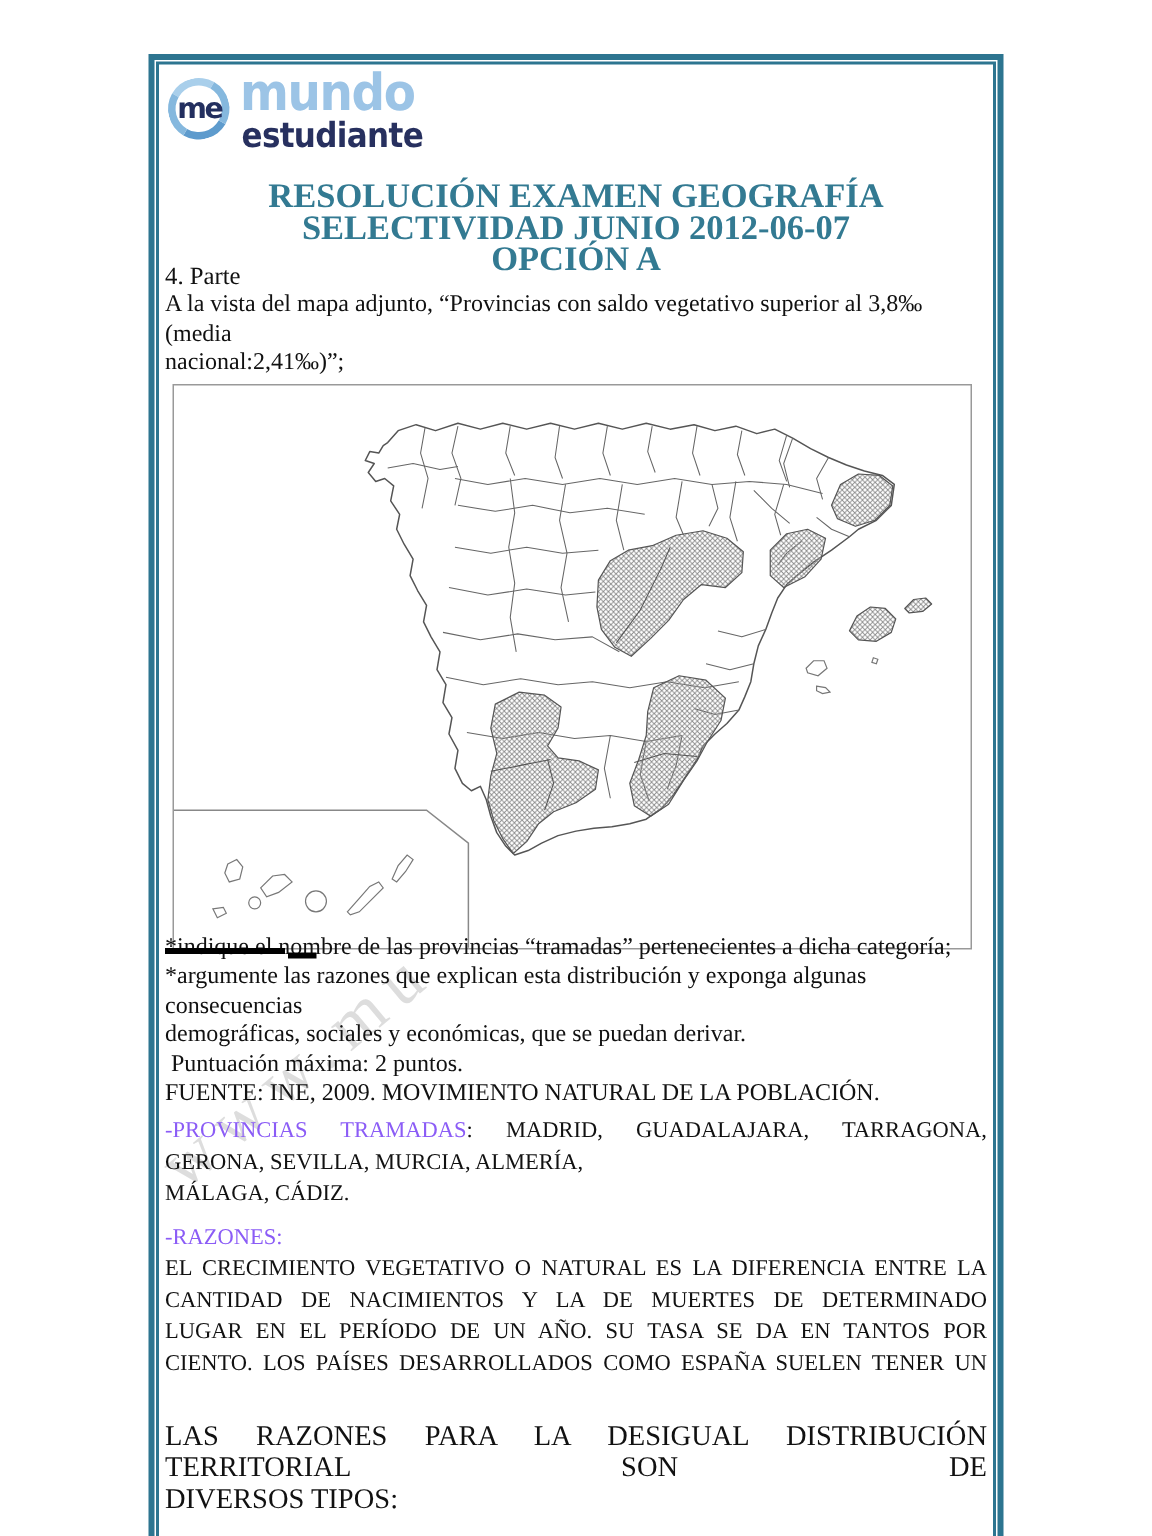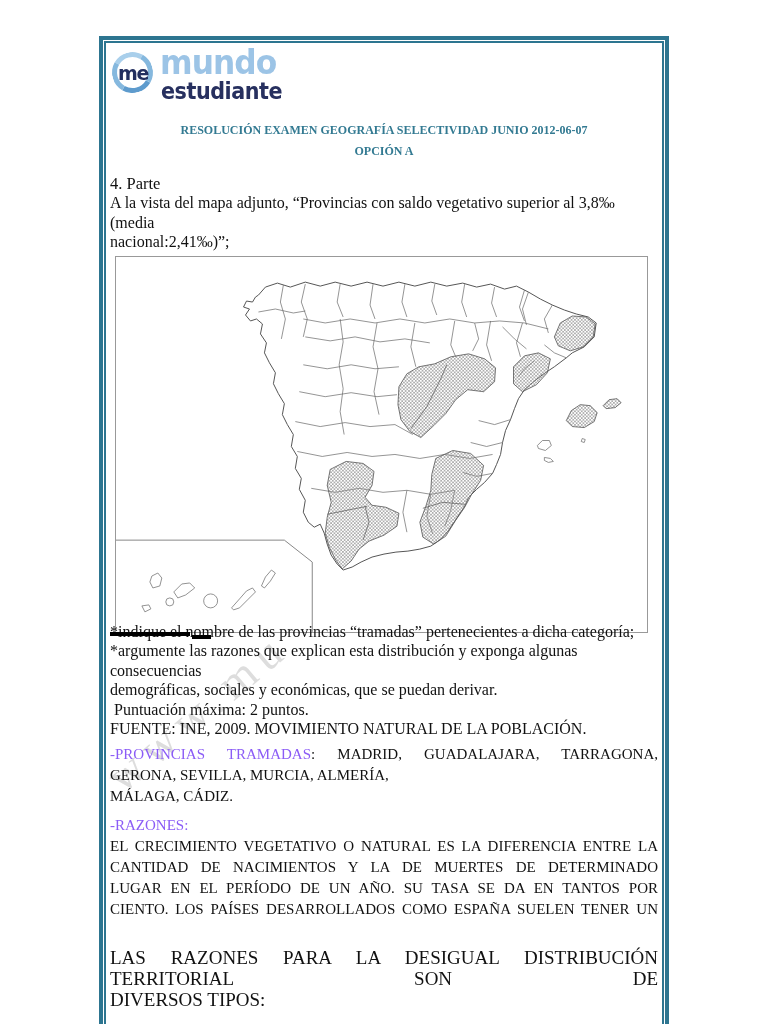--- a/index.html
+++ b/index.html
@@ -21,21 +21,21 @@
     color:#232f5f;letter-spacing:-1.5px;transform:rotate(15deg);}
   .logo-word1{position:absolute;left:50px;top:-2px;font-family:"DejaVu Sans",sans-serif;
     font-weight:bold;font-size:34px;color:#9cc4e6;letter-spacing:-1px;
     transform:scaleX(.92);transform-origin:left top;}
   .logo-word2{position:absolute;left:51px;top:34px;font-family:"DejaVu Sans",sans-serif;
     font-weight:bold;font-size:23px;color:#27305f;letter-spacing:-.5px;
     transform:scaleX(.9);transform-origin:left top;}
   
   .abs{position:absolute;z-index:2;}
   .doc-title{left:110px;top:120px;width:548px;text-align:center;font-weight:bold;
-    font-size:12px;line-height:21px;color:#337a92;}
+    font-size:23px;line-height:21px;color:#337a92;}
   .section-heading{left:110px;top:174px;font-size:16.5px;font-weight:normal;}
   .intro{left:110px;top:193px;width:548px;font-size:16px;line-height:19.5px;}
   .questions{left:110px;top:622px;width:552px;font-size:16px;line-height:19.4px;}
   .provincias{left:110px;top:744px;width:548px;font-size:15px;line-height:21px;}
   .razones-label{left:110px;top:815px;font-size:15px;line-height:21px;}
   .razones{left:110px;top:836px;width:548px;font-size:15px;line-height:21px;}
   .distribucion{left:110px;top:947px;width:548px;font-size:19px;line-height:21px;}
   .blue{color:#8b5cf6;}
   .pline{display:block;white-space:pre-wrap;text-align:left;}
   .pline.stretch{white-space:normal;text-align:justify;text-align-last:justify;}

